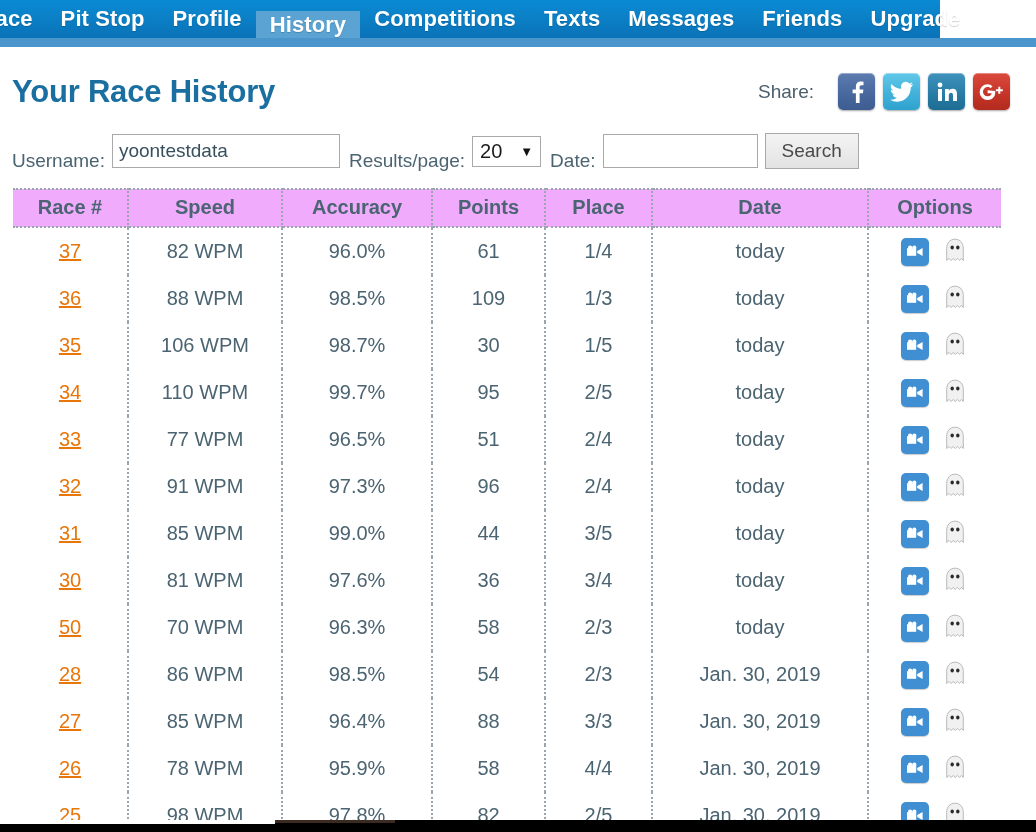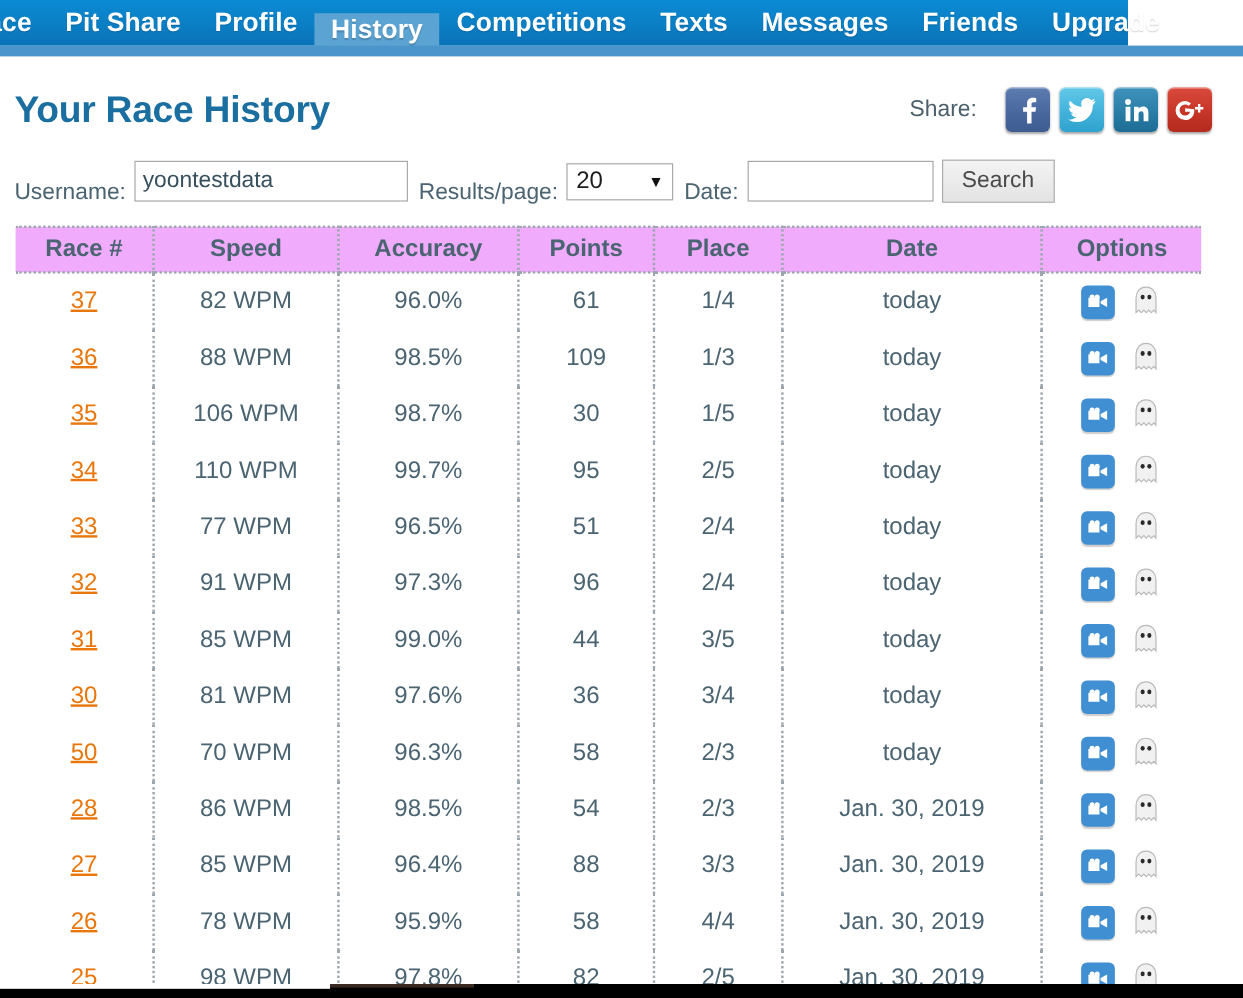--- a/index.html
+++ b/index.html
@@ -113,21 +113,21 @@
   }
   #username-input { width: 228px; margin-left: 7px; margin-right: 9px; }
   #date-input { width: 155px; margin-left: 7px; margin-right: 7px; }
   .select-box {
     position: relative;
     display: inline-flex;
     align-items: center;
     border: 1px solid #a9a9a9;
     background: #fff;
     height: 31px;
-    width: 89px;
+    width: 69px;
     margin-left: 7px;
     margin-right: 9px;
     padding-left: 7px;
     font-size: 20px;
     color: #1b1b1b;
     cursor: pointer;
   }
   .select-arrow {
     position: absolute;
     right: 7px;
@@ -212,21 +212,21 @@
     position: absolute; left: 275px; top: 0;
     width: 120px; height: 3px;
     background: #3a2a22;
   }
 </style>
 </head>
 <body>
 
 <div class="navbar" id="navbar">
     <div class="nav-item">Race</div>
-    <div class="nav-item">Pit Share</div>
+    <div class="nav-item">Pit Stop</div>
     <div class="nav-item">Profile</div>
     <div class="nav-item active">History</div>
     <div class="nav-item">Competitions</div>
     <div class="nav-item">Texts</div>
     <div class="nav-item">Messages</div>
     <div class="nav-item">Friends</div>
     <div class="nav-item">Upgrade</div>
   </div>
 <div class="nav-underline"></div>
 

